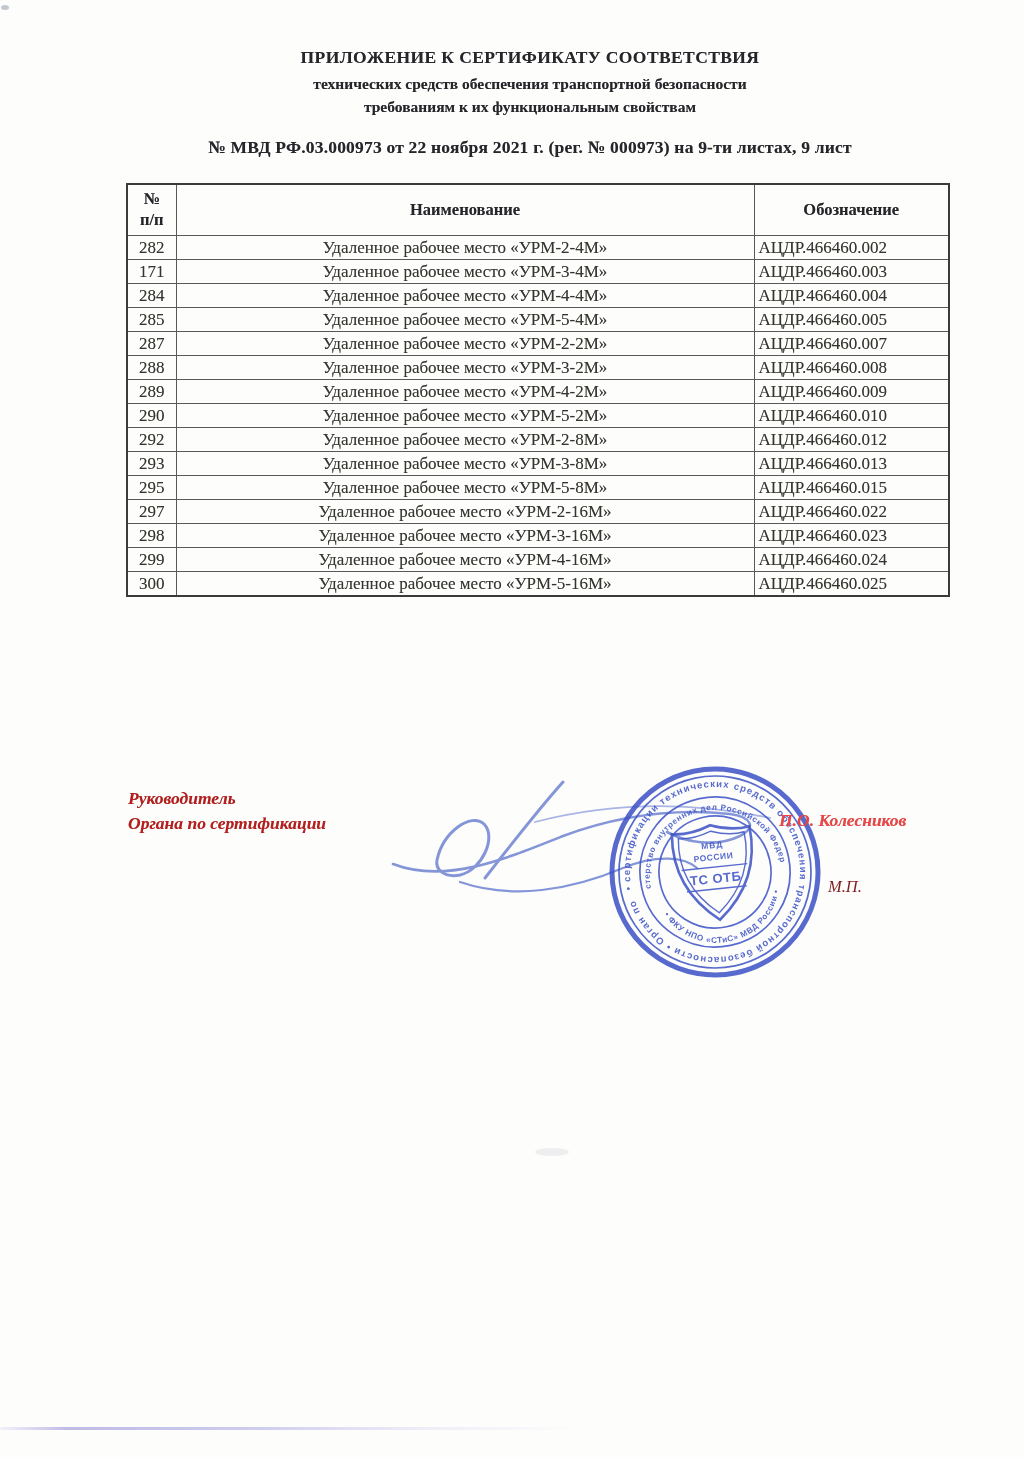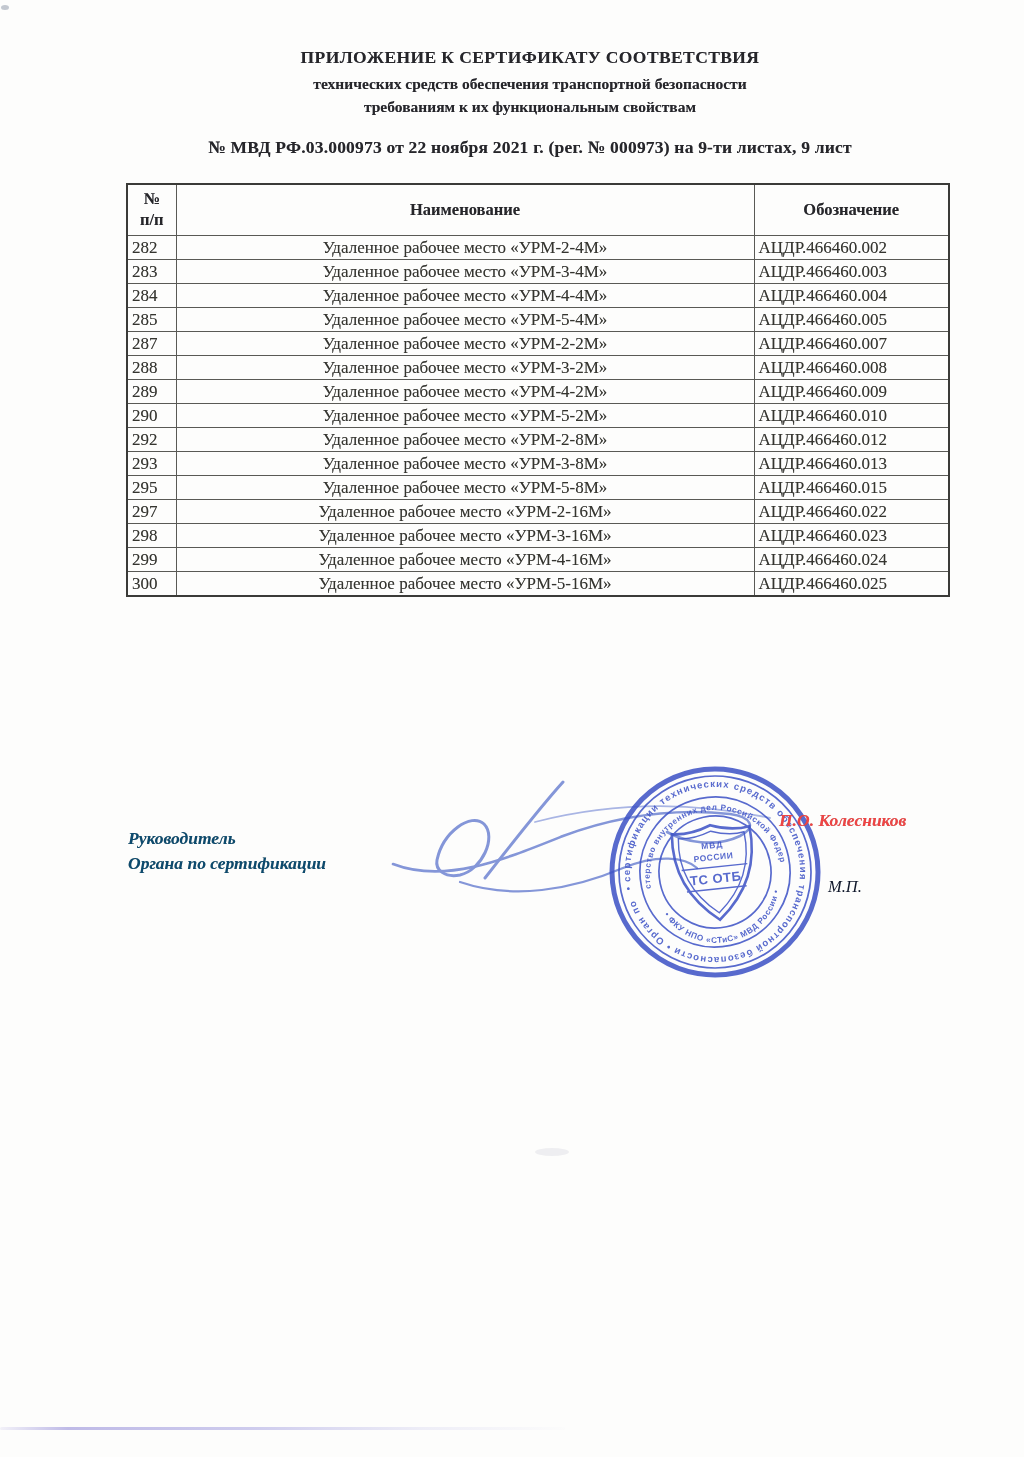--- a/index.html
+++ b/index.html
@@ -29,37 +29,37 @@
   table.items th,table.items td{
     border:1px solid #595955;
     padding:0 4px;overflow:hidden;white-space:nowrap;
   }
   table.items{border:2px solid #3b3b38;}
   table.items thead th{
     height:50px;font-size:16.5px;font-weight:bold;text-align:center;
     color:#26262a;line-height:1.25;
   }
   table.items tbody td{height:23px;}
-  td.num{}
+  td.num{text-align:center;}
   td.name{text-align:center;padding-left:10px;}
   td.desig{text-align:left;padding-left:13px;}
 
   .role{
     position:absolute;left:128px;top:786px;
     font-weight:bold;font-style:italic;font-size:17.5px;line-height:25px;
-    color:#0c4a6e;text-shadow:0 0 .5px rgba(60,60,40,.4);margin-top:40px;
+    color:#b91c1c;text-shadow:0 0 .5px rgba(60,60,40,.4);
   }
   .signer{
     position:absolute;left:779px;top:810px;
     font-weight:bold;font-style:italic;font-size:17.5px;color:#ef4444;
     text-shadow:0 0 .5px rgba(60,60,50,.4);
   }
   .seal-mark{
     position:absolute;left:828px;top:877px;
-    font-style:italic;font-size:16.5px;color:#0f172a;
+    font-style:italic;font-size:16.5px;color:#7f1d1d;
   }
   .sig-svg{position:absolute;left:385px;top:760px;}
   .stamp-svg{position:absolute;left:603px;top:760px;}
 
   .speck{position:absolute;left:1px;top:5px;width:8px;height:5px;
          background:rgba(125,135,155,.45);border-radius:50%;}
   .smudge{position:absolute;left:535px;top:1148px;width:34px;height:8px;
           background:rgba(205,205,215,.30);border-radius:50%;}
   .artifact{
     position:absolute;left:0;top:1427px;width:565px;height:3px;border-radius:2px;
@@ -97,21 +97,21 @@
       </tr>
     </thead>
     <tbody>
     <tr>
       <td class="num">282</td>
       <td class="name">Удаленное рабочее место «УРМ-2-4М»</td>
       <td class="desig">АЦДР.466460.002</td>
     </tr>
 
     <tr>
-      <td class="num">283</td>
+      <td class="num">171</td>
       <td class="name">Удаленное рабочее место «УРМ-3-4М»</td>
       <td class="desig">АЦДР.466460.003</td>
     </tr>
 
     <tr>
       <td class="num">284</td>
       <td class="name">Удаленное рабочее место «УРМ-4-4М»</td>
       <td class="desig">АЦДР.466460.004</td>
     </tr>
 

